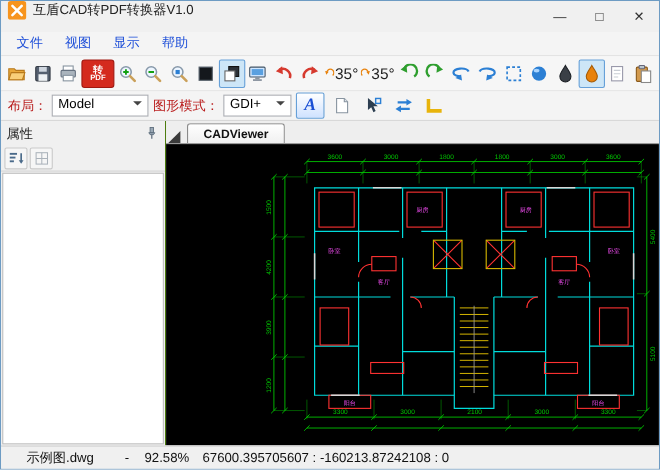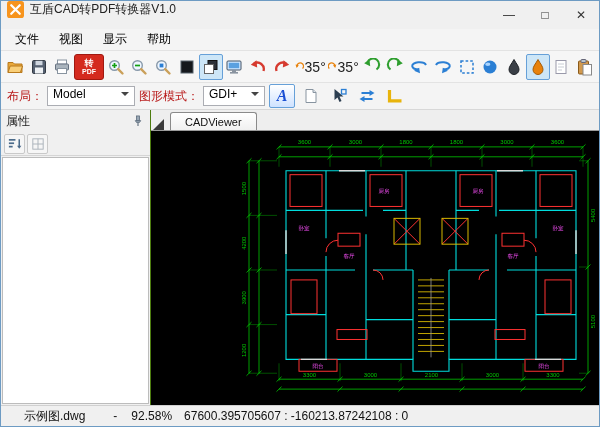--- a/index.html
+++ b/index.html
@@ -12,21 +12,21 @@
   .titlebar { height:28px; display:flex; padding-left:6px; background:#f0f0f0; }
   .applogo { width:17px; height:17px; margin-right:6px; flex:0 0 auto; }
   .t-title { color:#222; font-size:12px; }
   .winbtns { margin-left:auto; display:flex; height:100%; }
   .wbtn { width:36px; height:100%; display:flex; align-items:center; justify-content:center;
     color:#333; font-size:12px; cursor:default; }
 
   
   .menubar { height:22px; display:flex; align-items:center; padding-left:4px; background:#f4f4f4;
     border-bottom:1px solid #e3e3e3; }
-  .mitem { padding:2px 10px; color:#000000; }
+  .mitem { padding:2px 10px; color:#1d4ed8; }
 
   
   .tb1 { height:32px; display:flex; align-items:center; padding:0 2px; background:#f6f6f6;
     border-bottom:1px solid #e3e3e3; }
   .tbtn { width:24px; height:26px; display:flex; align-items:center; justify-content:center;
     border:1px solid transparent; border-radius:2px; }
   .tbtn.active { background:#cde6f7; border-color:#66a0d8; }
   .tbtn svg { display:block; }
   .pdfbtn { width:30px; height:26px; background:#d42a1e; border:1px solid #a01810; border-radius:3px;
     color:#fff; display:flex; flex-direction:column; align-items:center; justify-content:center;
@@ -62,21 +62,21 @@
   .pbtn { width:21px; height:20px; display:flex; align-items:center; justify-content:center;
     border:1px solid #c9c9c9; background:#f6f6f6; border-radius:2px; }
   .pbody { flex:1; background:#fff; border:1px solid #bcbcbc; margin:1px; }
 
   .right { flex:1; min-width:0; display:flex; flex-direction:column; }
   .tabbar { height:21px; background:#eeeeee; display:flex; align-items:flex-end;
     border-bottom:1px solid #9a9a9a; }
   .wedge { width:0; height:0; border-bottom:11px solid #3a3a3a; border-left:11px solid transparent;
     margin:0 6px 0 2px; }
   .tab { background:linear-gradient(#ffffff,#f0f0f0); border:1px solid #8a8a8a; border-bottom:none;
-    border-radius:3px 3px 0 0; font-weight:normal; font-size:11px; padding:3px 14px 2px; color:#111; }
+    border-radius:3px 3px 0 0; font-weight:bold; font-size:11px; padding:3px 14px 2px; color:#111; }
   .canvas { flex:1; min-height:0; background:#000; }
   .canvas svg { width:100%; height:100%; display:block; }
 
   
   .status { height:21px; border-top:1px solid #d0d0d0; background:#f0f0f0;
     display:flex; align-items:center; padding:0 23px; color:#111; }
   .status .fn { margin-right:28px; } .status .sep { margin-right:14px; }
   .status .zm { margin-right:12px; }
 </style>
 </head>

